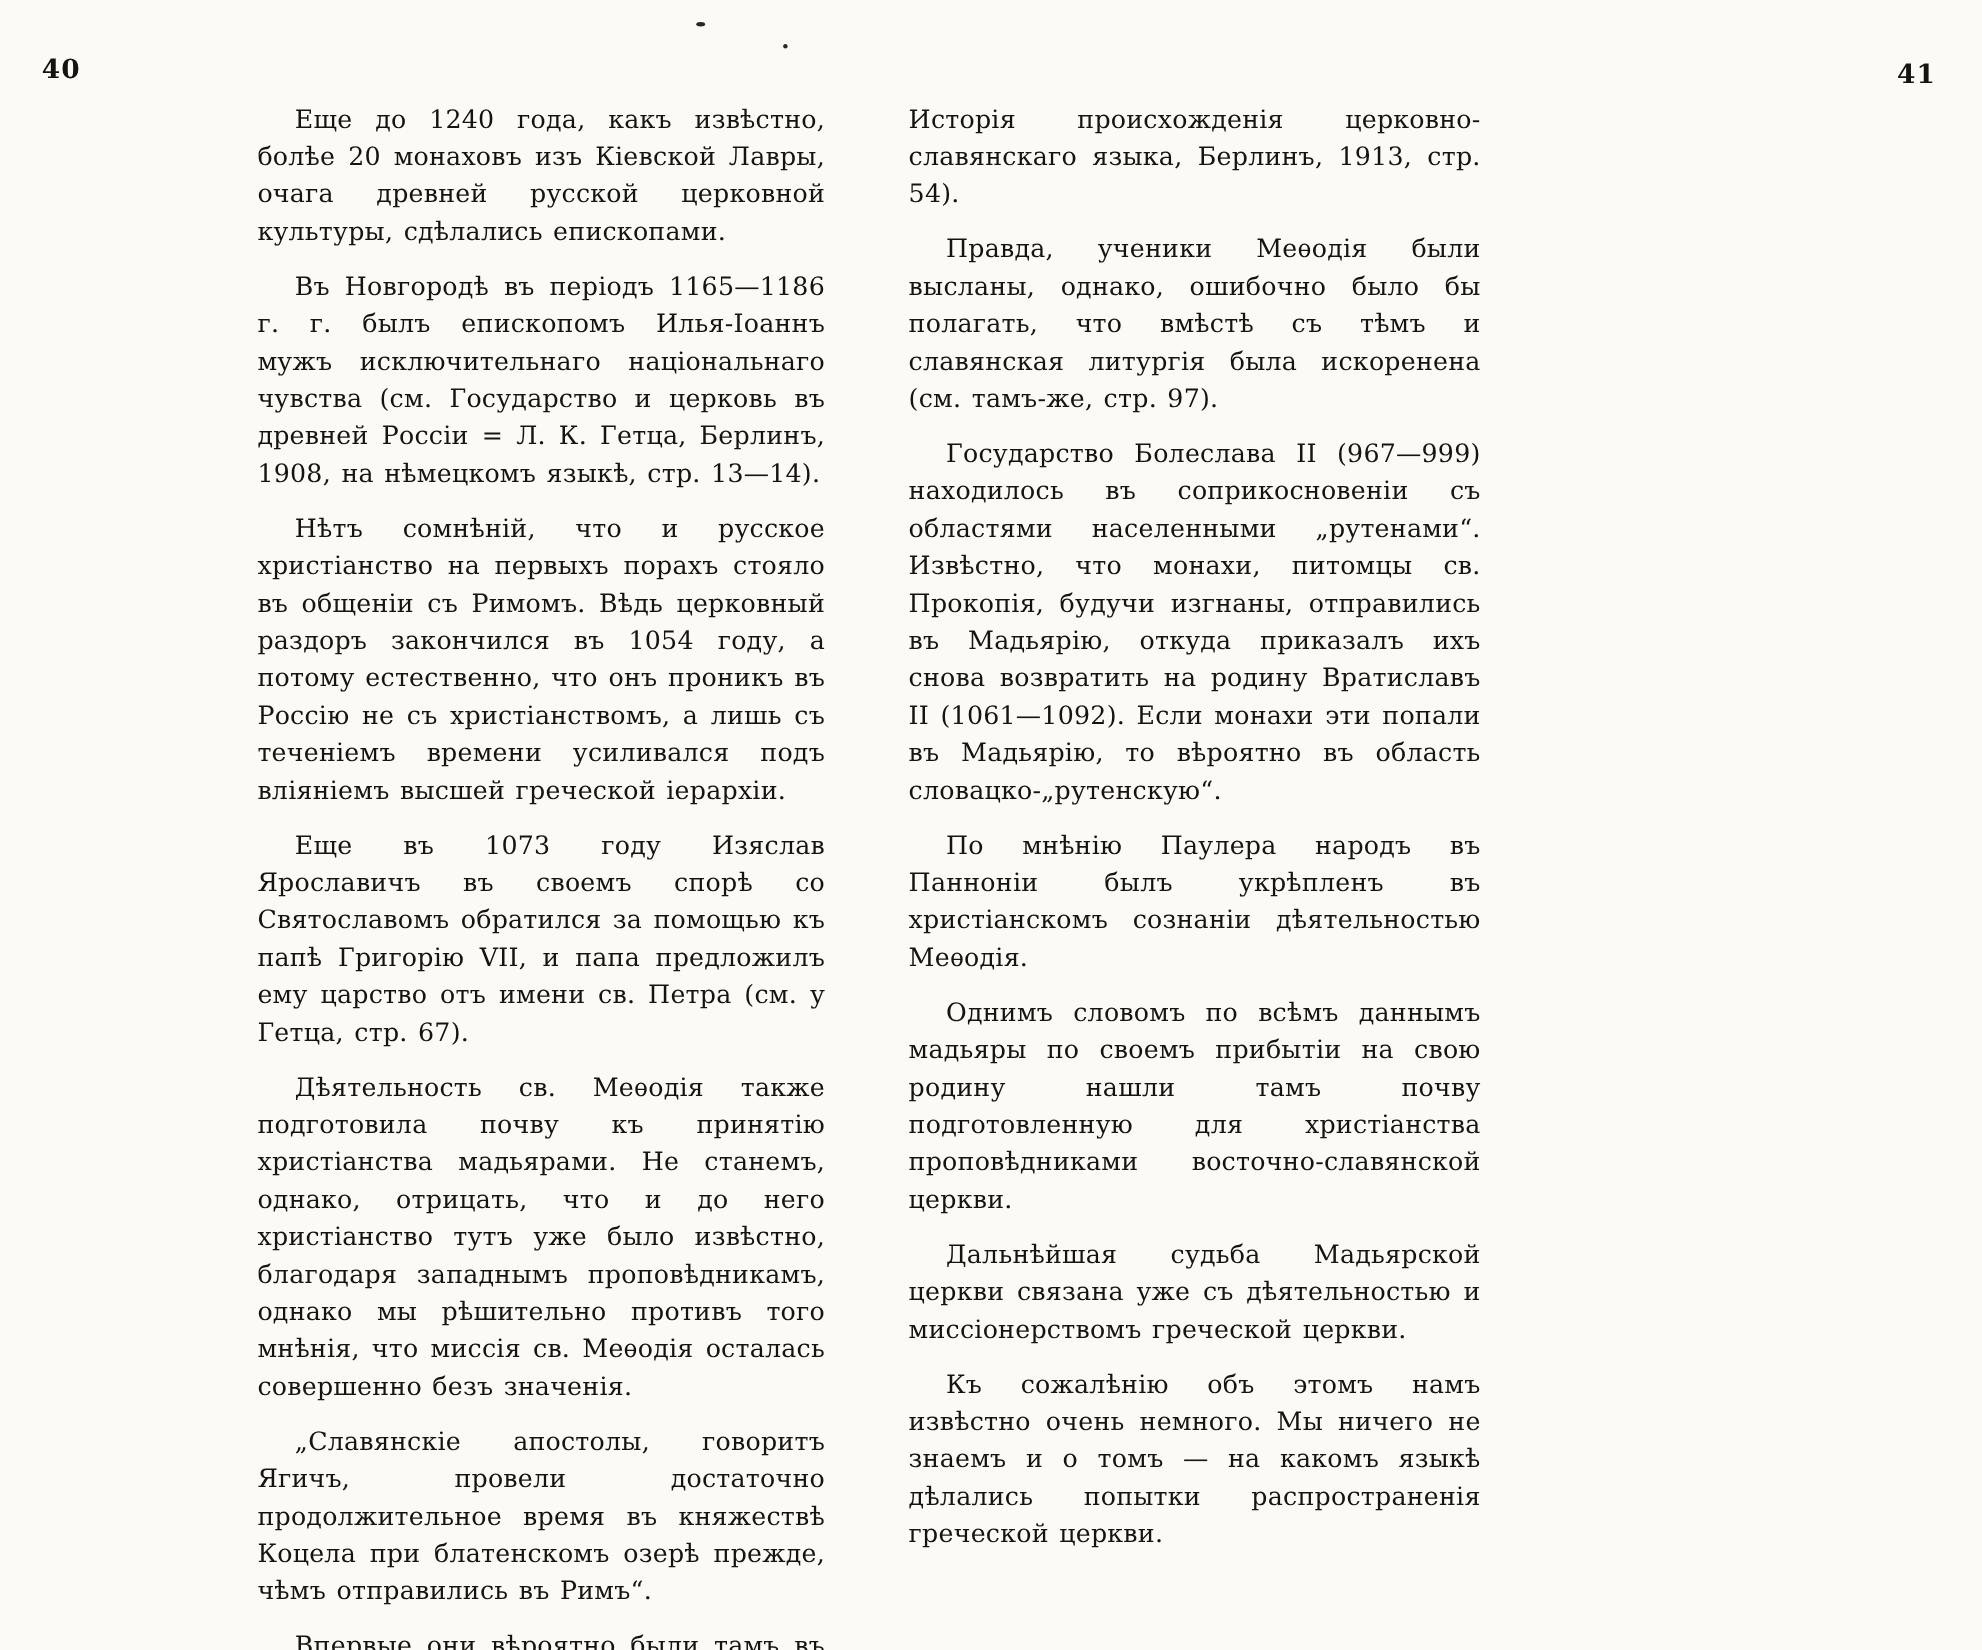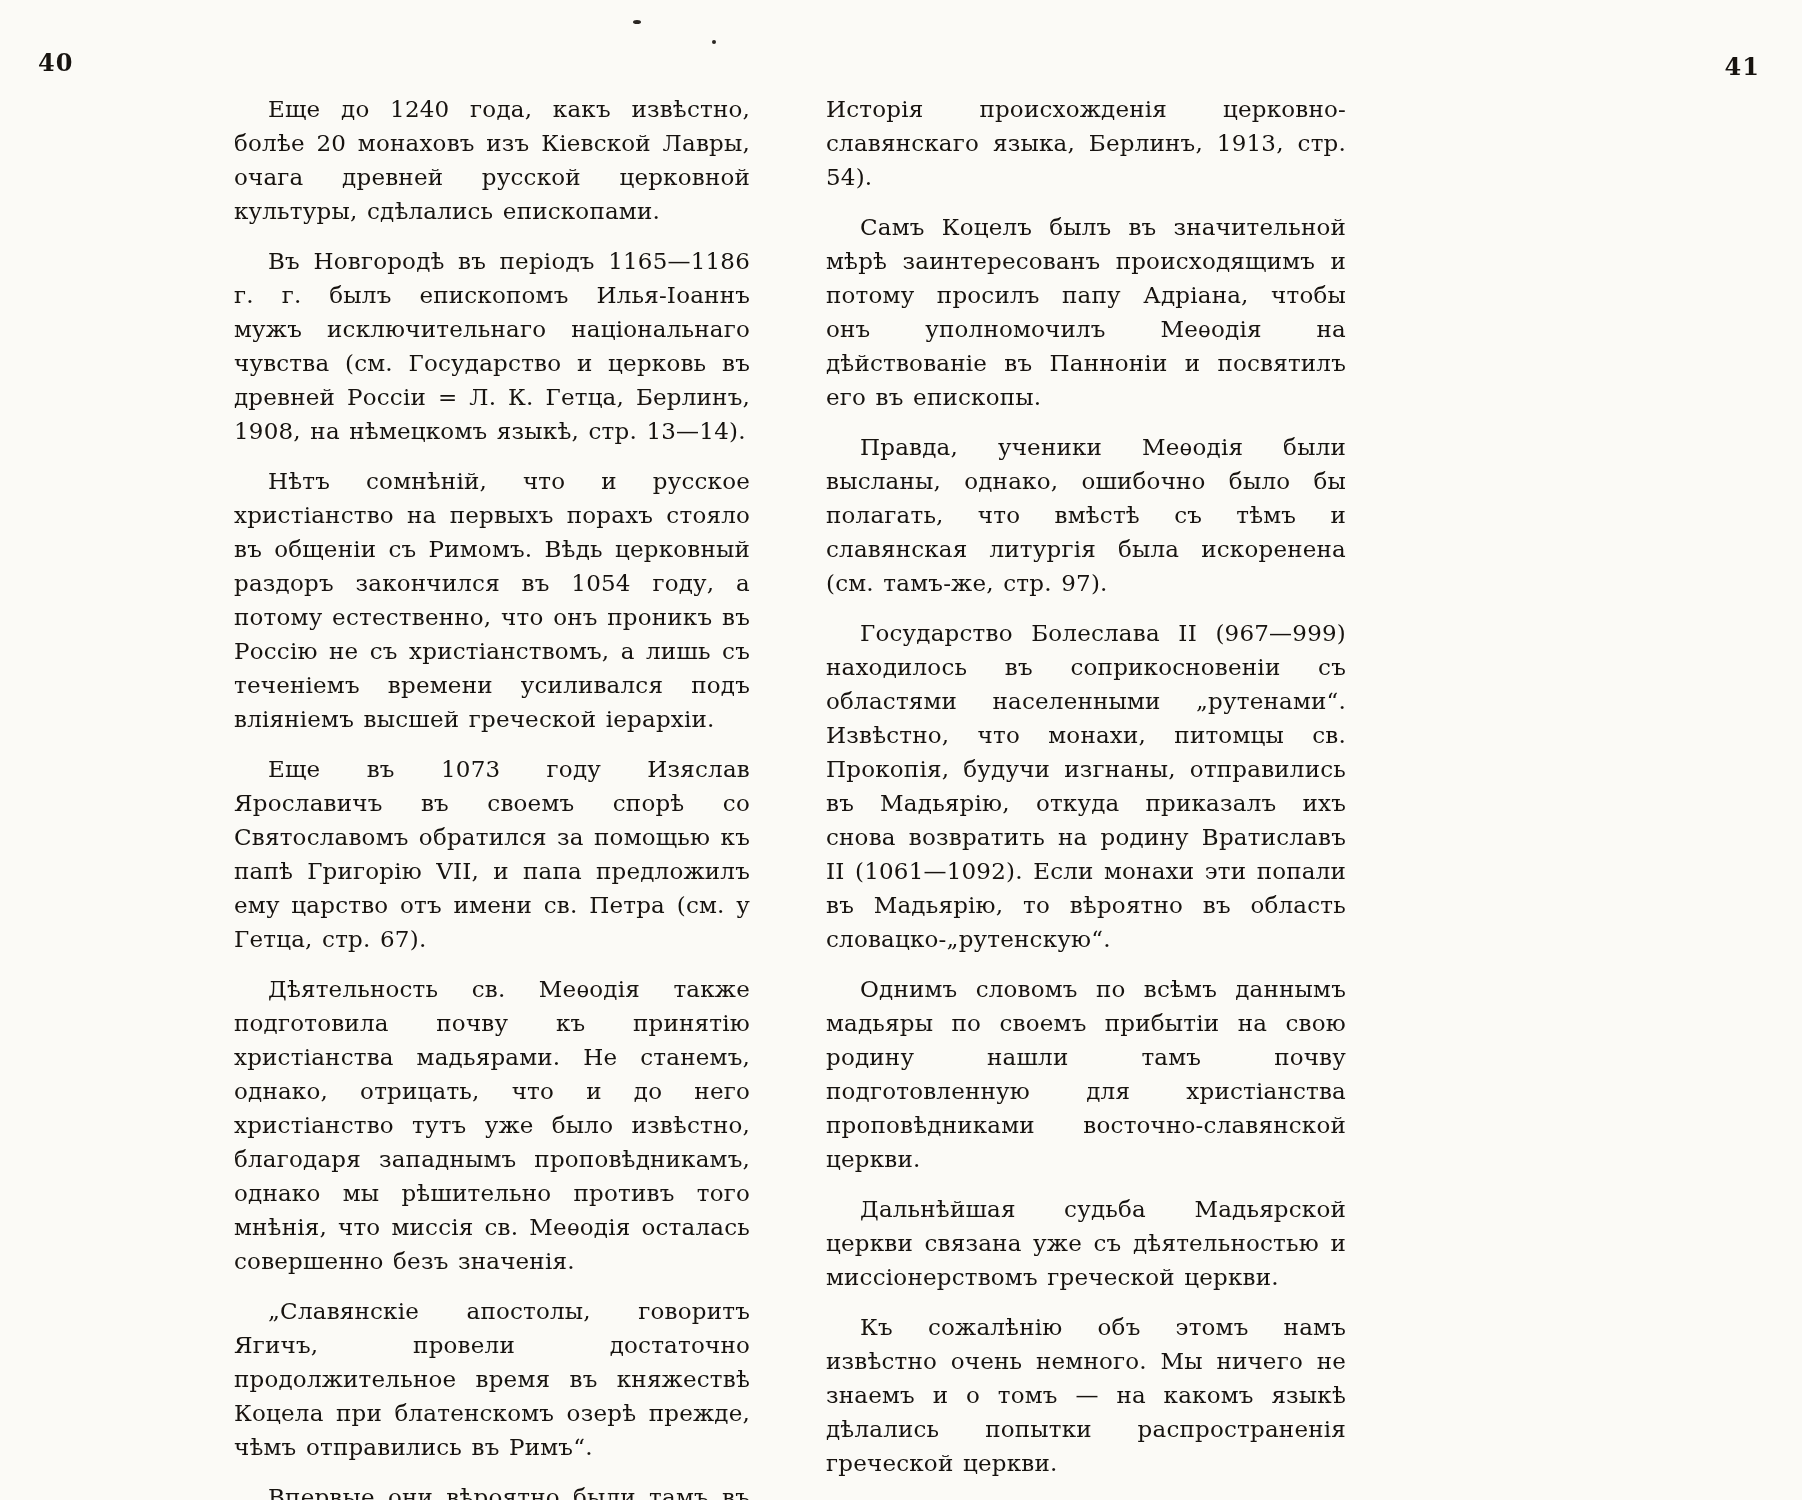--- a/index.html
+++ b/index.html
@@ -71,21 +71,21 @@
     <p>Въ Новгородѣ въ періодъ 1165—1186 г. г. былъ епископомъ Илья-Іоаннъ мужъ исключительнаго національнаго чувства (см. Государство и церковь въ древней Россіи = Л. К. Гетца, Берлинъ, 1908, на нѣмецкомъ языкѣ, стр. 13—14).</p>
     <p>Нѣтъ сомнѣній, что и русское христіанство на первыхъ порахъ стояло въ общеніи съ Римомъ. Вѣдь церковный раздоръ закончился въ 1054 году, а потому естественно, что онъ проникъ въ Россію не съ христіанствомъ, а лишь съ теченіемъ времени усиливался подъ вліяніемъ высшей греческой іерархіи.</p>
     <p>Еще въ 1073 году Изяслав Ярославичъ въ своемъ спорѣ со Святославомъ обратился за помощью къ папѣ Григорію VII, и папа предложилъ ему царство отъ имени св. Петра (см. у Гетца, стр. 67).</p>
     <p>Дѣятельность св. Меѳодія также подготовила почву къ принятію христіанства мадьярами. Не станемъ, однако, отрицать, что и до него христіанство тутъ уже было извѣстно, благодаря западнымъ проповѣдникамъ, однако мы рѣшительно противъ того мнѣнія, что миссія св. Меѳодія осталась совершенно безъ значенія.</p>
     <p>„Славянскіе апостолы, говоритъ Ягичъ, провели достаточно продолжительное время въ княжествѣ Коцела при блатенскомъ озерѣ прежде, чѣмъ отправились въ Римъ“.</p>
     <p>Впервые они вѣроятно были тамъ въ 866 —867 г. г. Впредь до возвращенія Меѳодія изъ Рима славянская литургія въ этихъ мѣстахъ имѣла большое значеніе (Jagič: Entstehungsgeschichte der Kirchenslavischen Sprache,</p>
   </div>
 
   <div class="column right-col">
     <p class="continuation">Исторія происхожденія церковно-славянскаго языка, Берлинъ, 1913, стр. 54).</p>
-    <p>Самъ Коцелъ былъ въ значительной мѣрѣ заинтересованъ происходящимъ и потому просилъ папу Адріана, чтобы онъ уполномочилъ Меѳодія на дѣйствованіе въ Панноніи и посвятилъ его въ епископы.</p>
     <p>Правда, ученики Меѳодія были высланы, однако, ошибочно было бы полагать, что вмѣстѣ съ тѣмъ и славянская литургія была искоренена (см. тамъ-же, стр. 97).</p>
     <p>Государство Болеслава II (967—999) находилось въ соприкосновеніи съ областями населенными „рутенами“. Извѣстно, что монахи, питомцы св. Прокопія, будучи изгнаны, отправились въ Мадьярію, откуда приказалъ ихъ снова возвратить на родину Вратиславъ II (1061—1092). Если монахи эти попали въ Мадьярію, то вѣроятно въ область словацко-„рутенскую“.</p>
+    <p>По мнѣнію Паулера народъ въ Панноніи былъ укрѣпленъ въ христіанскомъ сознаніи дѣятельностью Меѳодія.</p>
     <p>Однимъ словомъ по всѣмъ даннымъ мадьяры по своемъ прибытіи на свою родину нашли тамъ почву подготовленную для христіанства проповѣдниками восточно-славянской церкви.</p>
     <p>Дальнѣйшая судьба Мадьярской церкви связана уже съ дѣятельностью и миссіонерствомъ греческой церкви.</p>
     <p>Къ сожалѣнію объ этомъ намъ извѣстно очень немного. Мы ничего не знаемъ и о томъ — на какомъ языкѣ дѣлались попытки распространенія греческой церкви.</p>
   </div>
 
 </div>
 
 </body></html>

